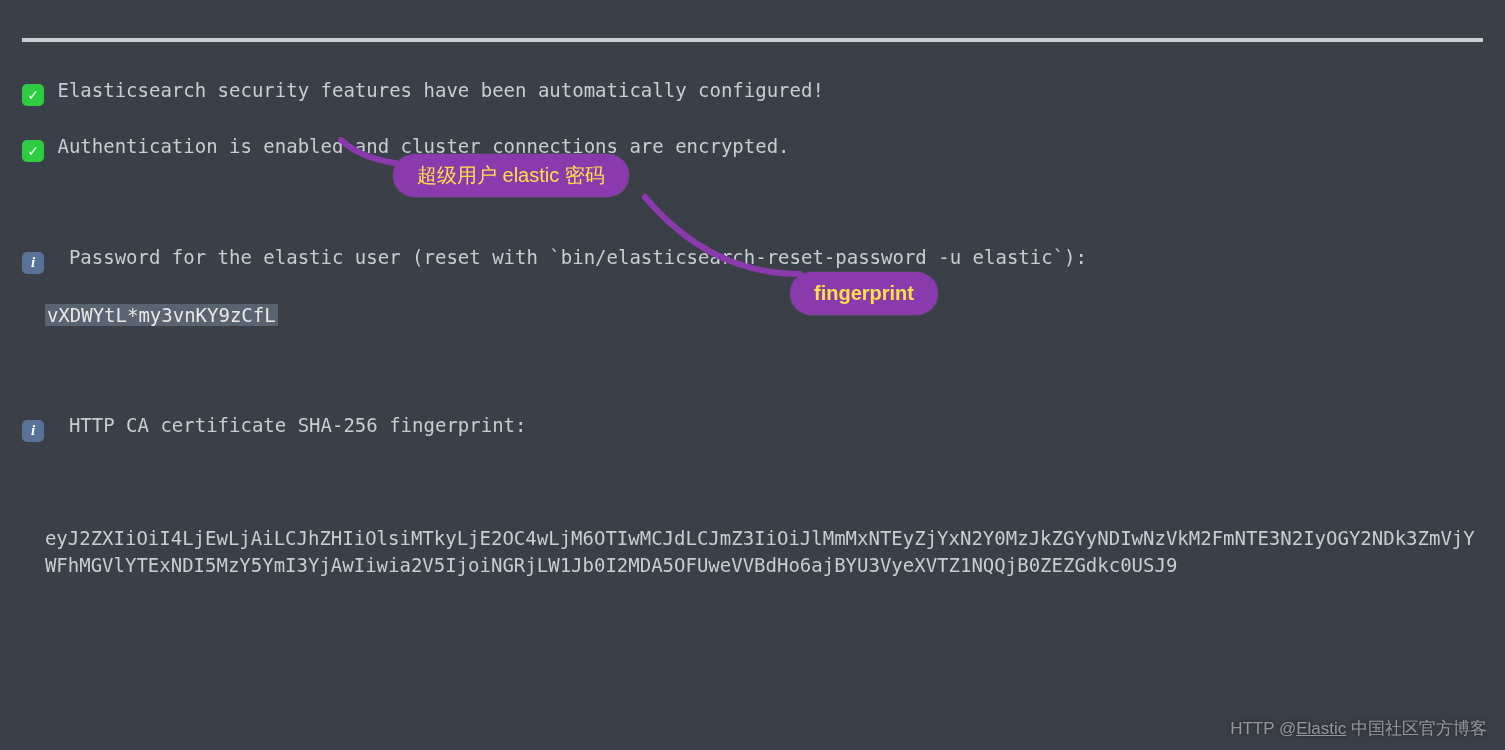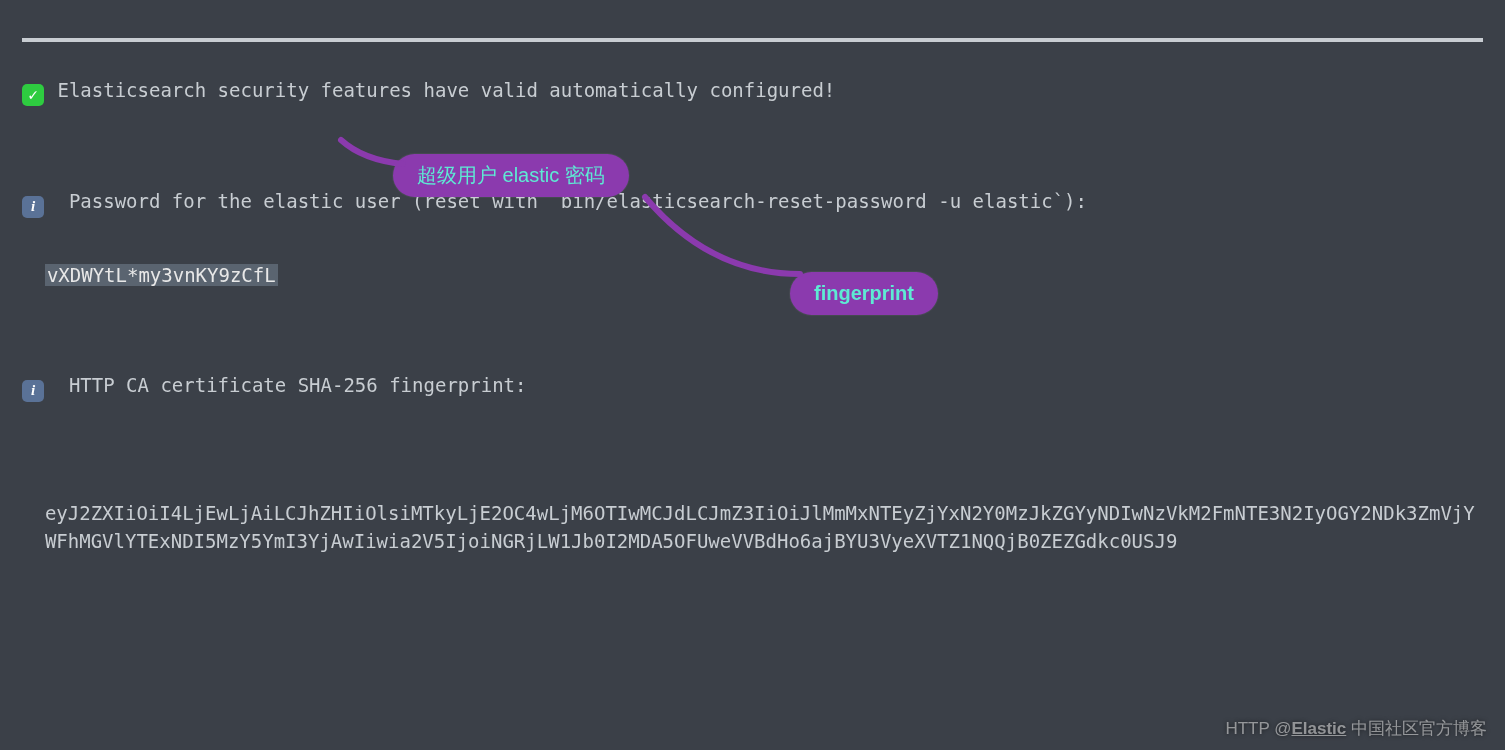--- a/index.html
+++ b/index.html
@@ -19,21 +19,21 @@
     padding: 10px 22px 10px 22px;
     white-space: pre-wrap;
     word-break: break-all;
   }
   .hr {
     border: none;
     border-top: 4px solid #c8cdd2;
     margin: 0 0 8px 0;
   }
   .line { display: block; }
-  .indent1 { padding-left: 2ch; margin-top: 16px; }
+  .indent1 { padding-left: 2ch; }
   .emoji-check {
     display: inline-flex;
     width: 22px; height: 22px;
     background: #2ecc40;
     border-radius: 5px;
     color: #fff;
     align-items: center;
     justify-content: center;
     font-weight: bold;
     vertical-align: -3px;
@@ -59,21 +59,21 @@
     background: #5a6470;
     color: #e8e8e8;
     padding: 0 2px;
   }
   .sp { display:inline-block; width:1ch; }
 
   
   .bubble {
     position: absolute;
     background: #8b3aae;
-    color: #5eead4;
+    color: #fde047;
     border-radius: 22px;
     padding: 7px 24px;
     font-family: "Helvetica Neue", Arial, "PingFang SC", "Microsoft YaHei", sans-serif;
     font-size: 20px;
     white-space: nowrap;
     box-shadow: 0 0 0 1px rgba(255,255,255,.05);
   }
   .bubble svg.pointer {
     position: absolute;
     overflow: visible;
@@ -86,28 +86,29 @@
   .watermark {
     position: absolute;
     right: 18px;
     bottom: 8px;
     color: rgba(232,232,232,.55);
     font-family: "Helvetica Neue", Arial, sans-serif;
     font-size: 17px;
     text-shadow: 0 0 4px rgba(0,0,0,.6);
     pointer-events: none;
   }
-  .watermark .underline { text-decoration: underline; font-weight: bold; }
+  .watermark .underline { text-decoration: underline; }
 </style>
 </head>
 <body>
 
 <div class="term">
 <hr class="hr">
-<span class="line"><span class="emoji-check">✓</span> <span>Elasticsearch security features have valid automatically configured!</span></span>
+<span class="line"><span class="emoji-check">✓</span> <span>Elasticsearch security features have been automatically configured!</span></span>
+<span class="line"><span class="emoji-check">✓</span> <span>Authentication is enabled and cluster connections are encrypted.</span></span>
 <span class="line">&nbsp;</span>
 <span class="line"><span class="emoji-info">i</span><span class="sp"></span> <span>Password for the elastic user (reset with `bin/elasticsearch-reset-password -u elastic`):</span></span>
 <span class="line indent1"><span class="highlight">vXDWYtL*my3vnKY9zCfL</span></span>
 <span class="line">&nbsp;</span>
 <span class="line"><span class="emoji-info">i</span><span class="sp"></span> <span>HTTP CA certificate SHA-256 fingerprint:</span></span>
 <span class="line">&nbsp;</span>
 <span class="line indent1">eyJ2ZXIiOiI4LjEwLjAiLCJhZHIiOlsiMTkyLjE2OC4wLjM6OTIwMCJdLCJmZ3IiOiJlMmMxNTEyZjYxN2Y0MzJkZGYyNDIwNzVkM2FmNTE3N2IyOGY2NDk3ZmVjYWFhMGVlYTExNDI5MzY5YmI3YjAwIiwia2V5IjoiNGRjLW1Jb0I2MDA5OFUweVVBdHo6ajBYU3VyeXVTZ1NQQjB0ZEZGdkc0USJ9</span>
 
 
 

